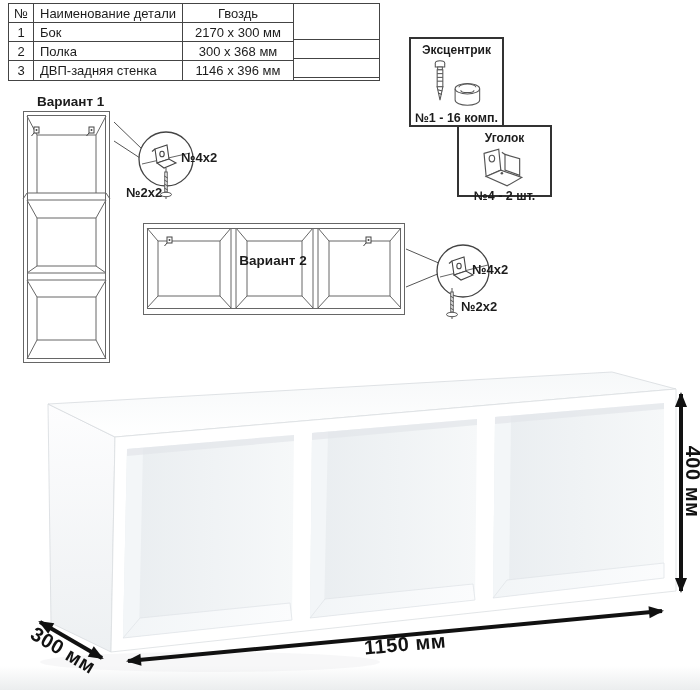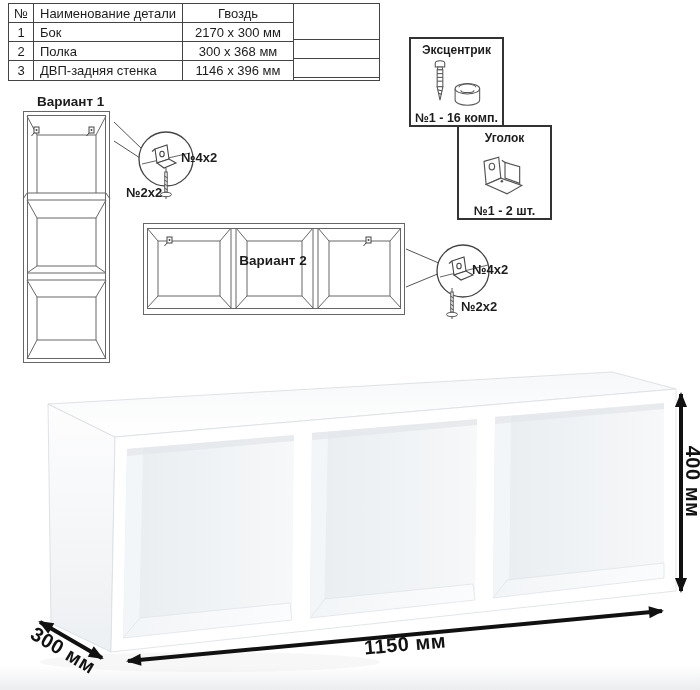--- a/index.html
+++ b/index.html
@@ -20,21 +20,21 @@
   .pt-cell.name{justify-content:flex-start;padding-left:6px;}
 
   
   .hw-row{display:flex;}
   .hw-row1{left:409px;top:37px;flex-direction:column;}
   .hw-row2{left:457px;top:125px;}
   .hw-cell{box-sizing:border-box;width:95px;border:2px solid #333;margin-left:-2px;
     background:#fff;display:flex;flex-direction:column;align-items:center;}
   .hw-cell:first-child{margin-left:0;}
   .hw-row1 .hw-cell{height:90px;}
-  .hw-row2 .hw-cell{height:95px;}
+  .hw-row2 .hw-cell{height:72px;}
   .hw-title{font-weight:700;font-size:12px;line-height:1.18;text-align:center;padding-top:4px;}
   .hw-title span{display:block;}
   .hw-iconbox{flex:1;display:flex;align-items:center;justify-content:center;}
   .hw-label{font-weight:700;font-size:12.5px;white-space:nowrap;}
 
   
   .variant-title{font-weight:700;font-size:13.5px;white-space:nowrap;}
   .callout-label{font-weight:700;font-size:13px;white-space:nowrap;}
 
   
@@ -238,21 +238,21 @@
       <div class="hw-iconbox">
         <svg width="56" height="44" viewBox="0 0 52 42" stroke="#555" stroke-width="1.1" fill="#fff">
           <polygon points="6,8 20,4 22,24 8,30"></polygon>
           <ellipse cx="13.5" cy="13" rx="2.6" ry="3.2" fill="none"></ellipse>
           <polygon points="8,30 22,24 42,31 28,39"></polygon>
           <polygon points="26,9 40,13 40,29 26,24"></polygon>
           <line x1="26" y1="9" x2="23" y2="7"></line>
           <circle cx="23" cy="27" r="1.2" fill="#555" stroke="none"></circle>
         </svg>
       </div>
-      <div class="hw-label">№1 - 2 шт.</div>
+      <div class="hw-label">№4 - 2 шт.</div>
     </div>
   </div>
 
   <div class="abs variant-title" style="left:37px;top:94px;">Вариант 1</div>
   <div class="abs variant-title" style="left:225px;top:205px;width:96px;text-align:center;margin-top:48px;">Вариант 2</div>
 
   <div class="abs callout-label" style="left:181px;top:150px;">№4х2</div>
   <div class="abs callout-label" style="left:126px;top:185px;">№2х2</div>
   <div class="abs callout-label" style="left:472px;top:262px;">№4х2</div>
   <div class="abs callout-label" style="left:461px;top:299px;">№2х2</div>

